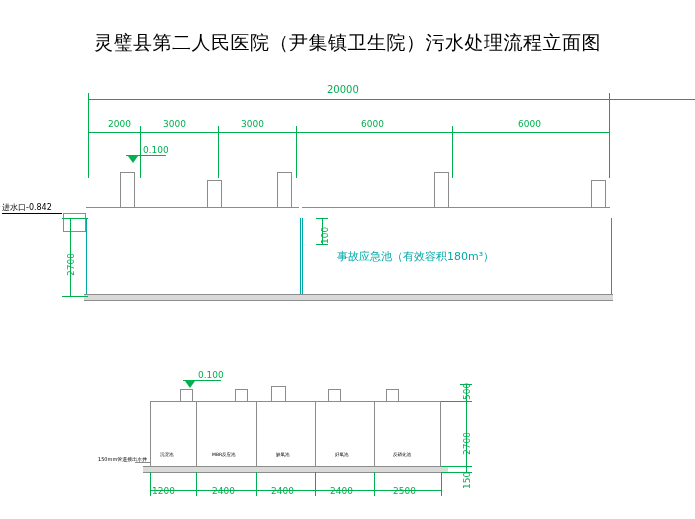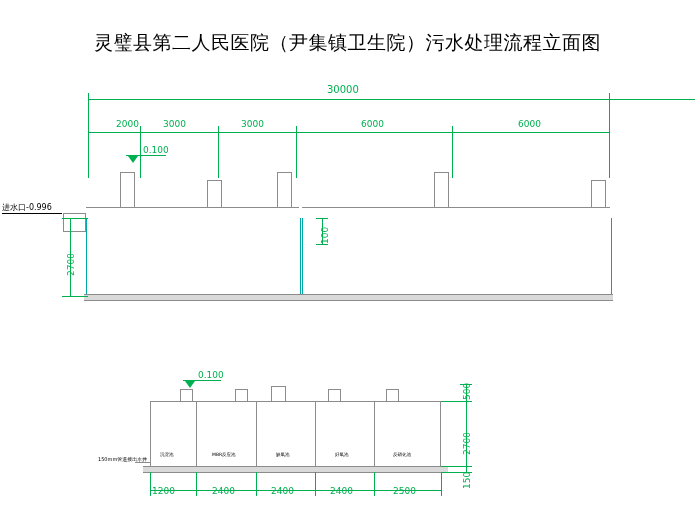--- a/index.html
+++ b/index.html
@@ -77,34 +77,34 @@
 <body>
 
 <div id="root">
 
   <div class="title">灵璧县第二人民医院（尹集镇卫生院）污水处理流程立面图</div>
 
   <div class="ln h" style="left:88px;top:99px;width:722px;max-width:722px;"></div>
   <div class="ln h" style="left:88px;top:99px;width:722px;"></div>
   <div class="ln v" style="left:88px;top:93px;height:13px;"></div>
   <div class="ln v" style="left:609px;top:93px;height:13px;"></div>
-  <div class="dim big" style="left:327px;top:84px;">30000</div>
+  <div class="dim big" style="left:327px;top:84px;">20000</div>
 
   <div class="ln v" style="left:88px;top:99px;height:33px;"></div>
   <div class="ln v" style="left:609px;top:99px;height:33px;"></div>
 
   <div class="ln h" style="left:88px;top:132px;width:521px;"></div>
   <div class="ln v" style="left:88px;top:126px;height:12px;"></div>
   <div class="ln v" style="left:140px;top:126px;height:12px;"></div>
   <div class="ln v" style="left:218px;top:126px;height:12px;"></div>
   <div class="ln v" style="left:296px;top:126px;height:12px;"></div>
   <div class="ln v" style="left:452px;top:126px;height:12px;"></div>
   <div class="ln v" style="left:609px;top:126px;height:12px;"></div>
 
-  <div class="dim" style="left:116px;top:119px;">2000</div>
+  <div class="dim" style="left:108px;top:119px;">2000</div>
   <div class="dim" style="left:163px;top:119px;">3000</div>
   <div class="dim" style="left:241px;top:119px;">3000</div>
   <div class="dim" style="left:361px;top:119px;">6000</div>
   <div class="dim" style="left:518px;top:119px;">6000</div>
 
   <div class="ln v" style="left:88px;top:138px;height:40px;"></div>
   <div class="ln v" style="left:140px;top:138px;height:40px;"></div>
   <div class="ln v" style="left:218px;top:138px;height:40px;"></div>
   <div class="ln v" style="left:296px;top:138px;height:40px;"></div>
   <div class="ln v" style="left:452px;top:138px;height:40px;"></div>
@@ -117,32 +117,33 @@
   <div class="riser" style="left:120px;top:172px;width:13px;height:35px;"></div>
   <div class="riser" style="left:207px;top:180px;width:13px;height:27px;"></div>
   <div class="riser" style="left:277px;top:172px;width:13px;height:35px;"></div>
   <div class="riser" style="left:434px;top:172px;width:13px;height:35px;"></div>
   <div class="riser" style="left:591px;top:180px;width:13px;height:27px;"></div>
 
   <div class="gray" style="left:63px;top:213px;width:22px;height:1px;"></div>
   <div class="gray" style="left:63px;top:213px;width:1px;height:18px;"></div>
   <div class="gray" style="left:85px;top:213px;width:1px;height:18px;"></div>
   <div class="gray" style="left:63px;top:231px;width:23px;height:1px;"></div>
-  <div class="lbl" style="left:2px;top:202px;font-size:8px;">进水口-0.996</div>
+  <div class="lbl" style="left:2px;top:202px;font-size:8px;">进水口-0.842</div>
   <div class="blk h" style="left:2px;top:213px;width:60px;height:1px;background:#000;"></div>
 
   <div class="gray" style="left:86px;top:207px;width:213px;height:1px;"></div>
   <div class="gray" style="left:86px;top:218px;width:213px;height:1px;"></div>
   <div class="tank-cy" style="left:86px;top:218px;width:213px;height:76px;border-top:none;"></div>
   <div class="gray" style="left:84px;top:294px;width:218px;height:5px;background:#d9d9d9;border-top:1px solid #8c8c8c;border-bottom:1px solid #8c8c8c;"></div>
 
   <div class="gray" style="left:302px;top:207px;width:308px;height:1px;"></div>
   <div class="gray" style="left:302px;top:218px;width:308px;height:1px;"></div>
   <div class="tank-cy" style="left:302px;top:218px;width:308px;height:76px;border-top:none;"></div>
   <div class="gray" style="left:300px;top:294px;width:313px;height:5px;background:#d9d9d9;border-top:1px solid #8c8c8c;border-bottom:1px solid #8c8c8c;"></div>
+  <div class="cyan" style="left:337px;top:249px;font-size:11px;">事故应急池（有效容积180m³）</div>
 
   <div class="ln v" style="left:322px;top:218px;height:26px;"></div>
   <div class="ln h" style="left:316px;top:218px;width:12px;"></div>
   <div class="ln h" style="left:316px;top:244px;width:12px;"></div>
   <div class="dimv" style="left:320px;top:244px;">100</div>
 
   <div class="ln v" style="left:70px;top:218px;height:78px;"></div>
   <div class="ln h" style="left:64px;top:218px;width:12px;"></div>
   <div class="ln h" style="left:64px;top:296px;width:12px;"></div>
   <div class="ln h" style="left:62px;top:218px;width:26px;"></div>

